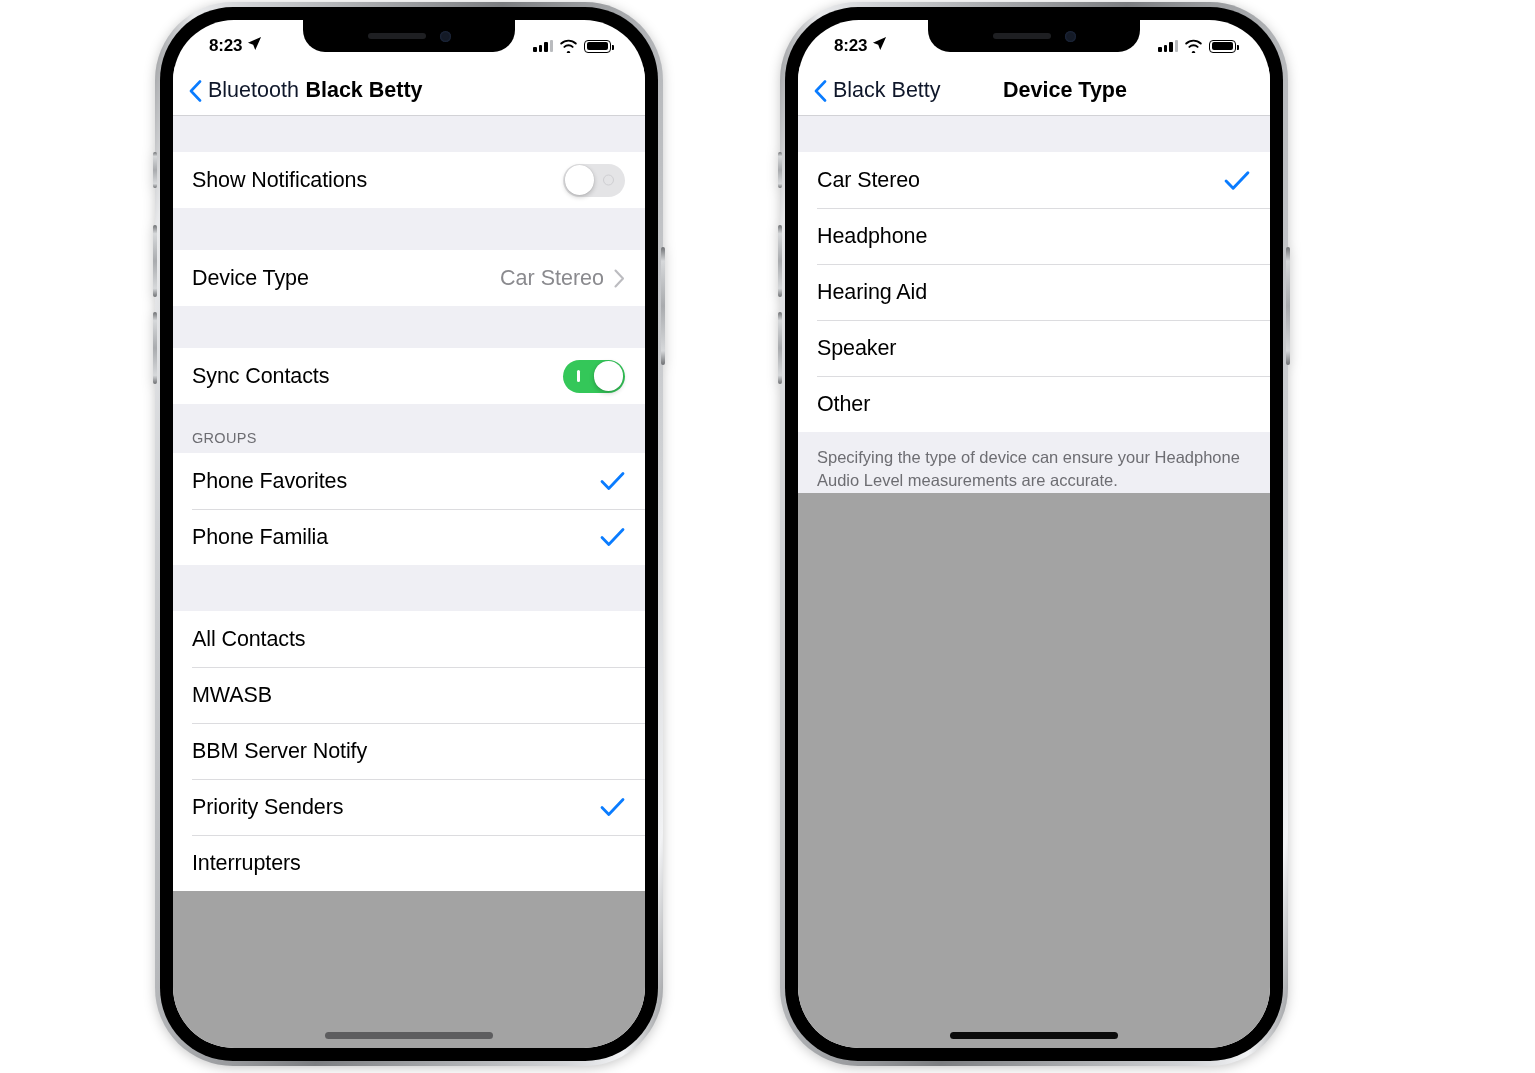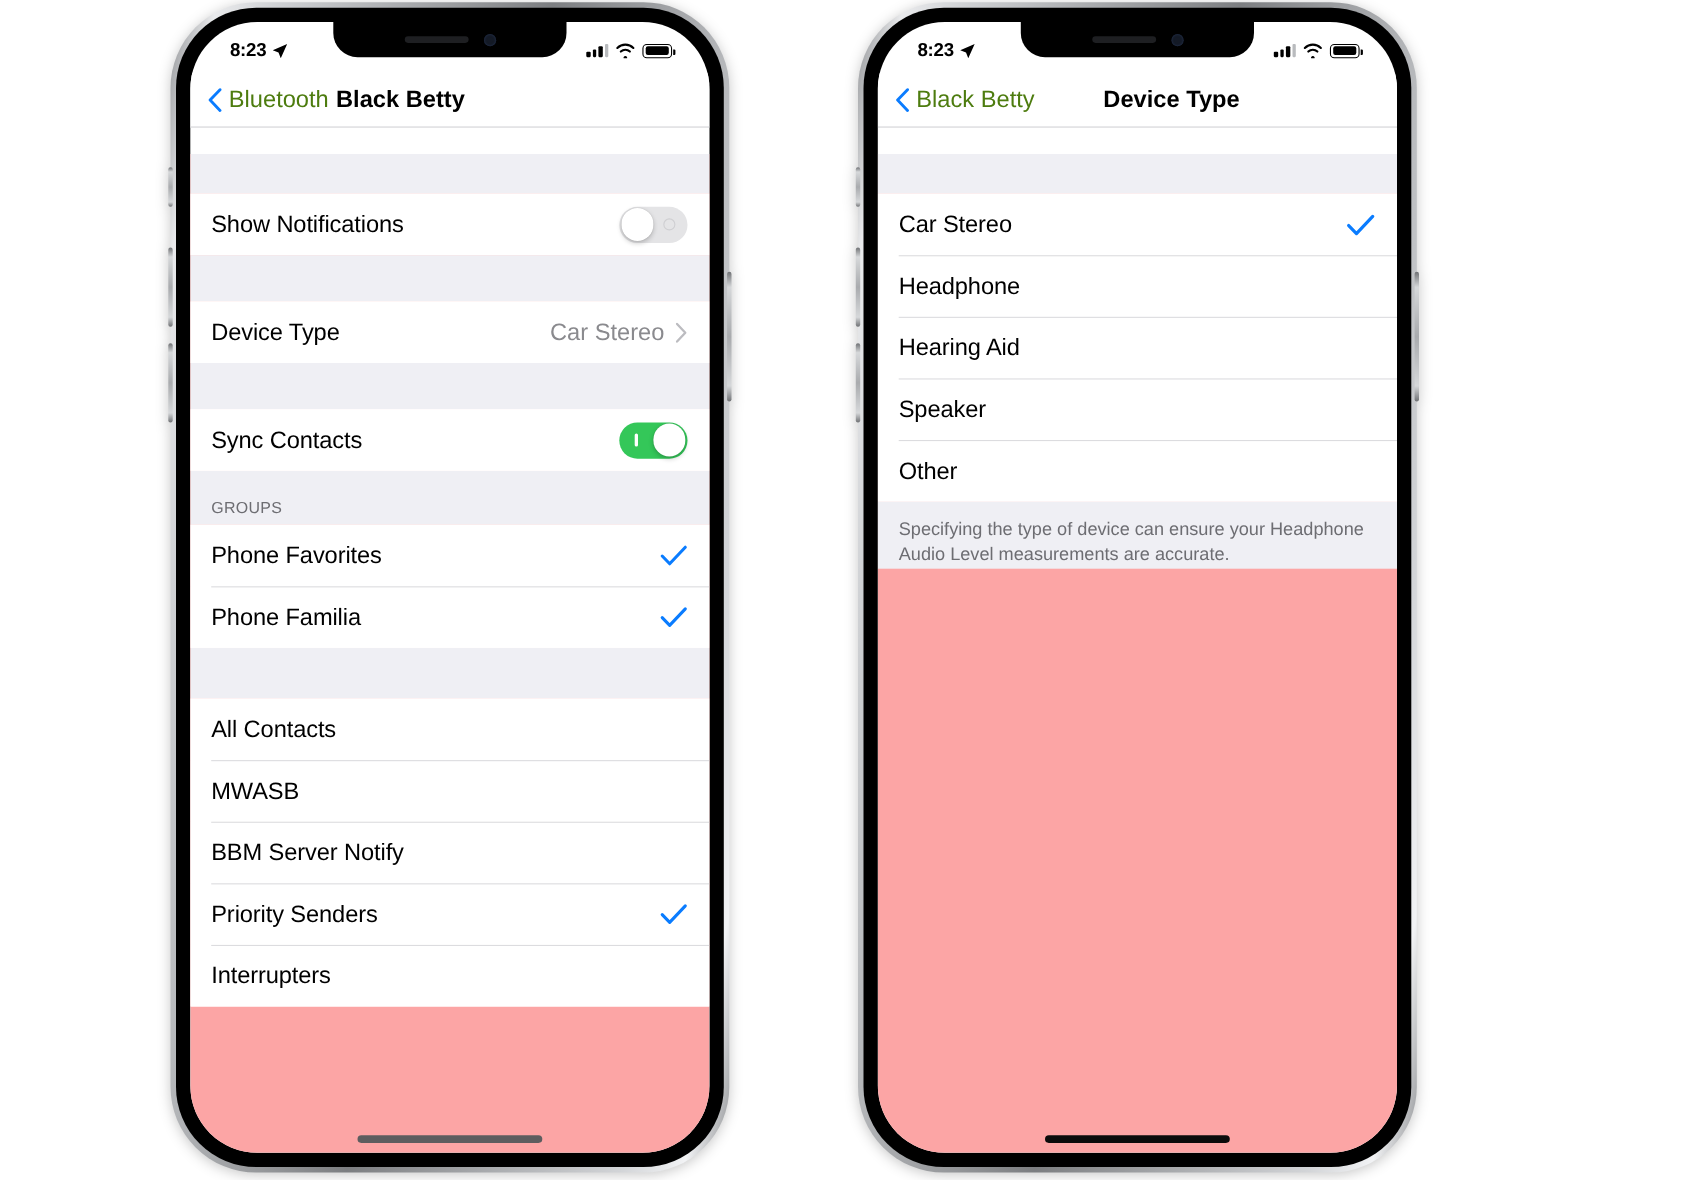--- a/index.html
+++ b/index.html
@@ -67,21 +67,21 @@
                    box-shadow: inset 0 0 2px #2a3a5c; }
 
   
   .statusbar {
     position: relative; z-index: 21;
     height: 46px;
     display: flex; align-items: center; justify-content: space-between;
     padding: 6px 34px 0 36px;
     font-size: 17px; font-weight: bold; color: #000;
   }
-  .sb-left { display:flex; align-items:center; gap:5px; letter-spacing:-0.2px; }
+  .sb-left { display:flex; align-items:flex-start; gap:5px; letter-spacing:-0.2px; }
   .sb-right { display:flex; align-items:center; gap:6px; }
   .loc-arrow { display:block; }
   .sig { display:flex; align-items:flex-end; gap:2px; height: 12px; }
   .sig i { display:block; width:3.4px; background:#000; border-radius:1px; }
   .sig i:nth-child(1){height:5px;} .sig i:nth-child(2){height:7.5px;}
   .sig i:nth-child(3){height:10px;} .sig i:nth-child(4){height:12px;background:#b9bbbe;}
   .batt { width: 27px; height: 13px; border: 1.6px solid #000; border-radius: 4px;
           position: relative; padding: 1.6px; }
   .batt::after { content:""; position:absolute; right:-3.6px; top:4px; width:2px;height:5px;
                  background:#000; border-radius:0 1px 1px 0; }
@@ -89,31 +89,31 @@
 
   
   .navbar {
     position: relative; z-index: 21;
     height: 50px;
     background: #ffffff;
     display: flex; align-items: center;
     padding: 0 16px;
     border-bottom: 1px solid #d2d2d6;
   }
-  .nav-back { display: flex; align-items: center; gap: 6px; color: #4d7c0f;
+  .nav-back { display: flex; align-items: center; gap: 6px; color: #0f172a;
               font-size: 21.5px; cursor: pointer; }
   .nav-back .chev { display:block; }
   .nav-title { position: absolute; left: 0; right: 0; text-align: center;
                font-size: 21.5px; font-weight: bold; color: #000; pointer-events: none; }
   #phone-1 .nav-title { transform: translateX(-45px); }
   #phone-2 .nav-title { transform: translateX(31px); }
 
   
   .content { position: absolute; top: 96px; left:0; right:0; bottom:0;
-             background: #fca5a5; overflow: hidden; margin-top: 24px; }
+             background: #a3a3a3; overflow: hidden; }
   .gap { background: #efeff4; }
   .gap-sm { height: 46px; }
   .gap-xs { height: 42px; }
   .gap-tiny { height: 36px; }
 
   .group { background: #ffffff; }
   .row {
     position: relative;
     height: 56px;
     display: flex; align-items: center;

